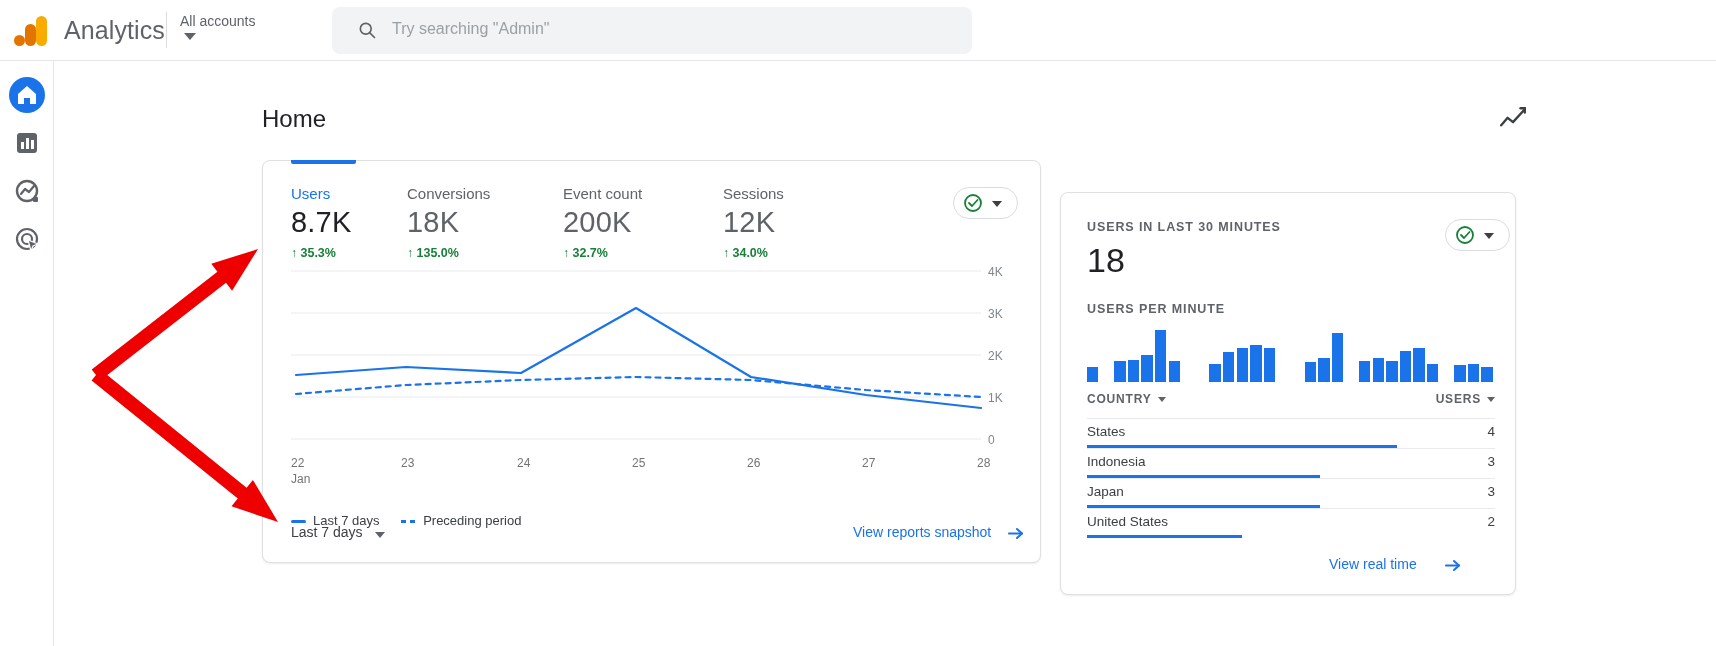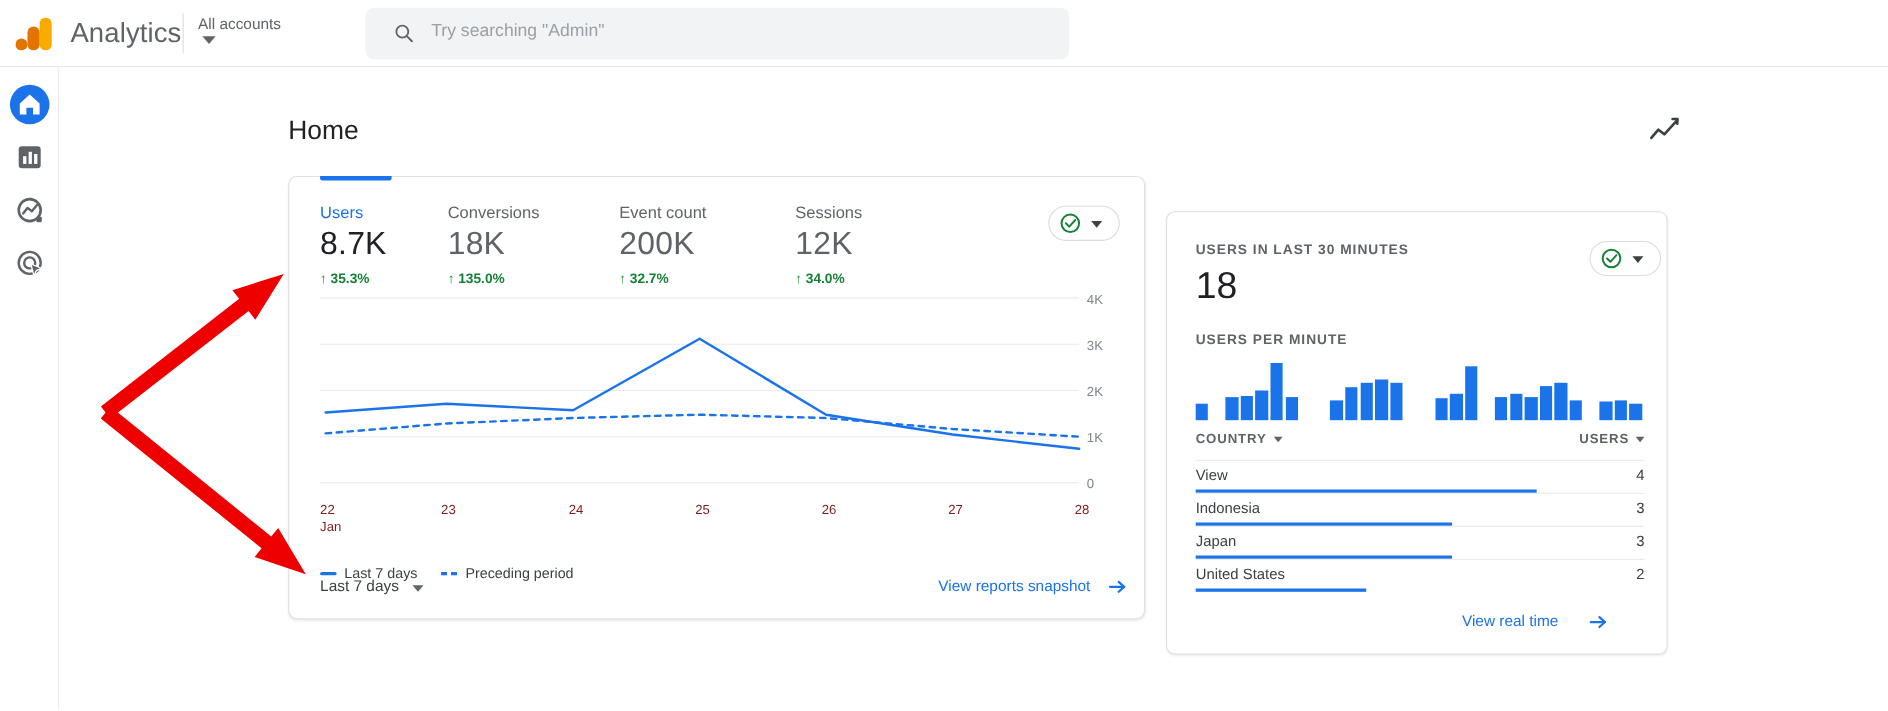--- a/index.html
+++ b/index.html
@@ -61,21 +61,21 @@
   .badge-main { left:690px; top:26px; width:63px; }
   .badge-rt   { left:384px; top:26px; width:63px; }
   .badge-check { position:absolute; left:9px; top:5px; width:20px; height:20px; }
   .badge-caret { position:absolute; left:38px; top:13px; width:0;height:0;
     border-left:5px solid transparent;border-right:5px solid transparent;border-top:6px solid #3c4043; }
 
   
   .chart-wrap { position:absolute; left:28px; top:100px; width:730px; height:230px; }
   .chart-svg { position:absolute; left:0; top:0; }
   .ylab { position:absolute; font-size:12px; color:#80868b; text-align:left; width:30px; }
-  .xlab { position:absolute; font-size:12px; color:#7f1d1d; }
+  .xlab { position:absolute; font-size:12px; color:#737373; }
 
   .legend { position:absolute; left:28px; top:352px; font-size:13px; color:#3c4043; }
   .lg-item { display:inline-block; margin-right:18px; }
   .lg-solid { display:inline-block; width:15px; height:3px; background:#1a73e8; vertical-align:middle;
               margin-right:7px; border-radius:2px; }
   .lg-dash { display:inline-block; width:15px; height:3px; vertical-align:middle; margin-right:7px;
              background:repeating-linear-gradient(to right,#1a73e8 0 5px,transparent 5px 9px); }
 
   .card-foot { position:absolute; left:0; bottom:0; width:100%; height:55px; }
   .range-sel { position:absolute; left:28px; top:17px; font-size:14px; color:#3c4043; cursor:pointer; }
@@ -304,21 +304,21 @@
           <div class="sbar" style="left: 394.4px; width: 11.4px; height: 15px;"></div>
         </div>
 
       <div class="tbl-head">
         <div class="th th-country"><span>COUNTRY</span><span class="th-caret"></span></div>
         <div class="th th-users"><span>USERS</span><span class="th-caret"></span></div>
       </div>
 
       <div class="rows" id="rt-rows">
           <div class="row">
-            <div class="row-name">View</div>
+            <div class="row-name">States</div>
             <div class="row-val">4</div>
             <div class="row-bar" style="width: 76%;"></div>
           </div>
           <div class="row">
             <div class="row-name">Indonesia</div>
             <div class="row-val">3</div>
             <div class="row-bar" style="width: 57%;"></div>
           </div>
           <div class="row">
             <div class="row-name">Japan</div>

